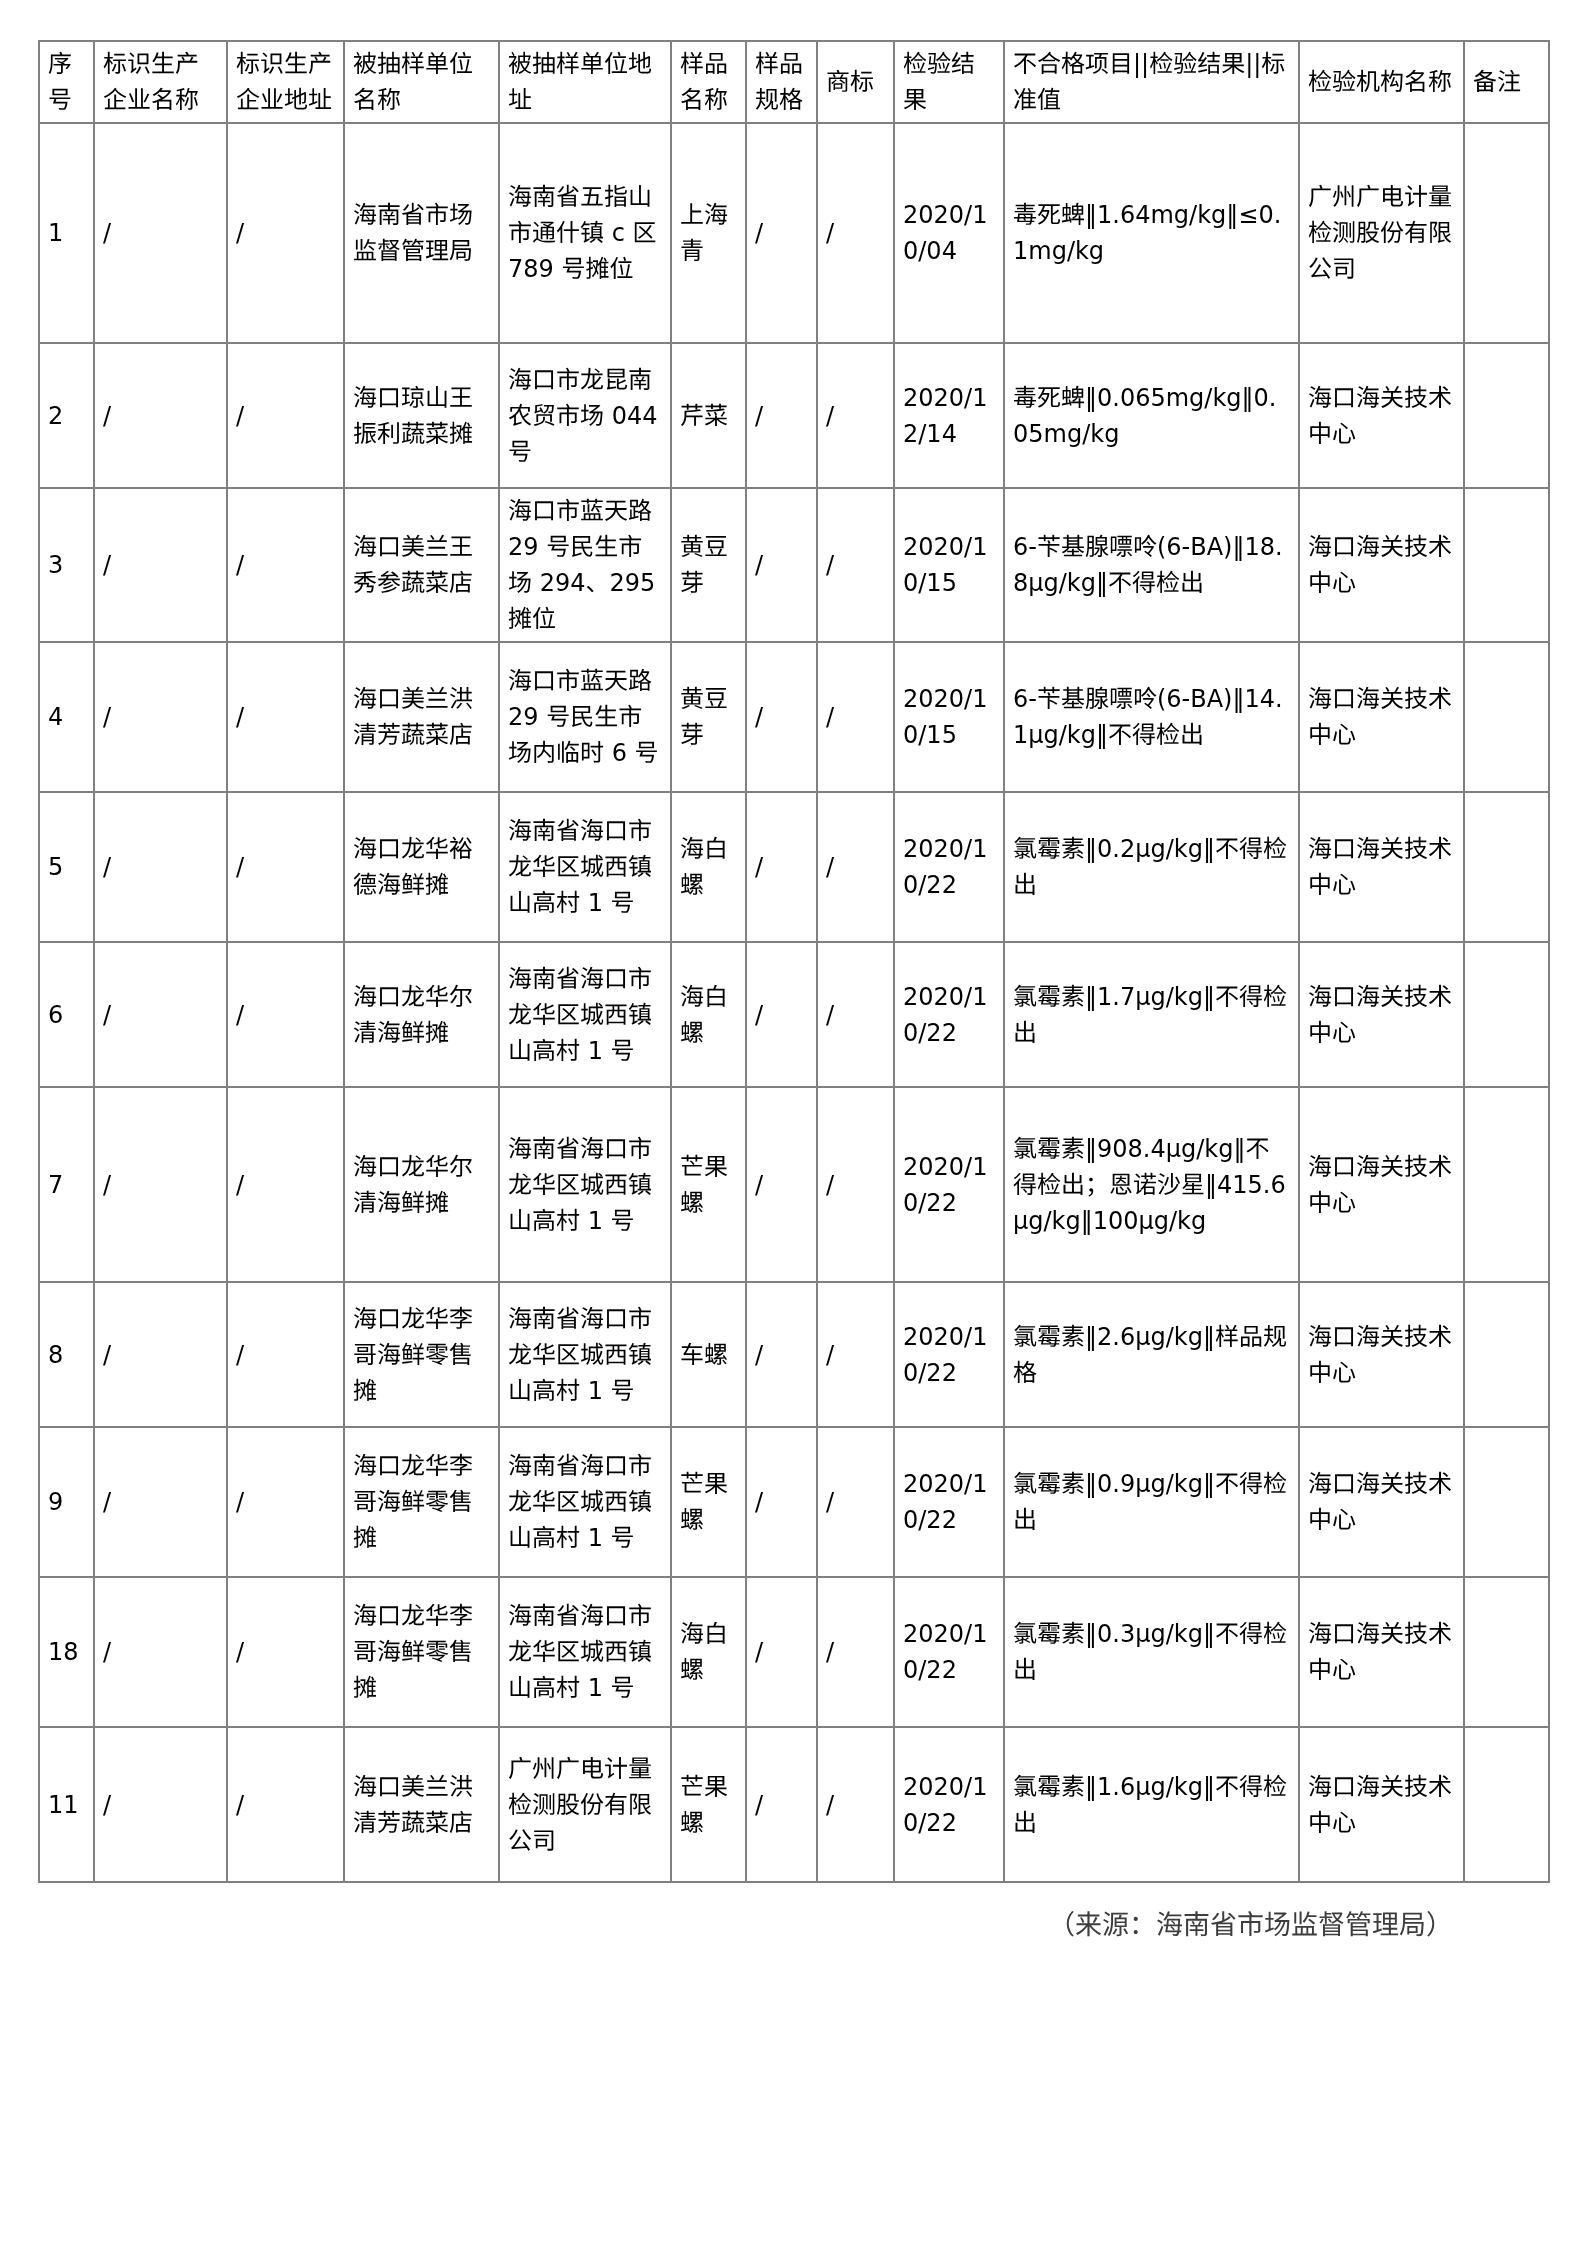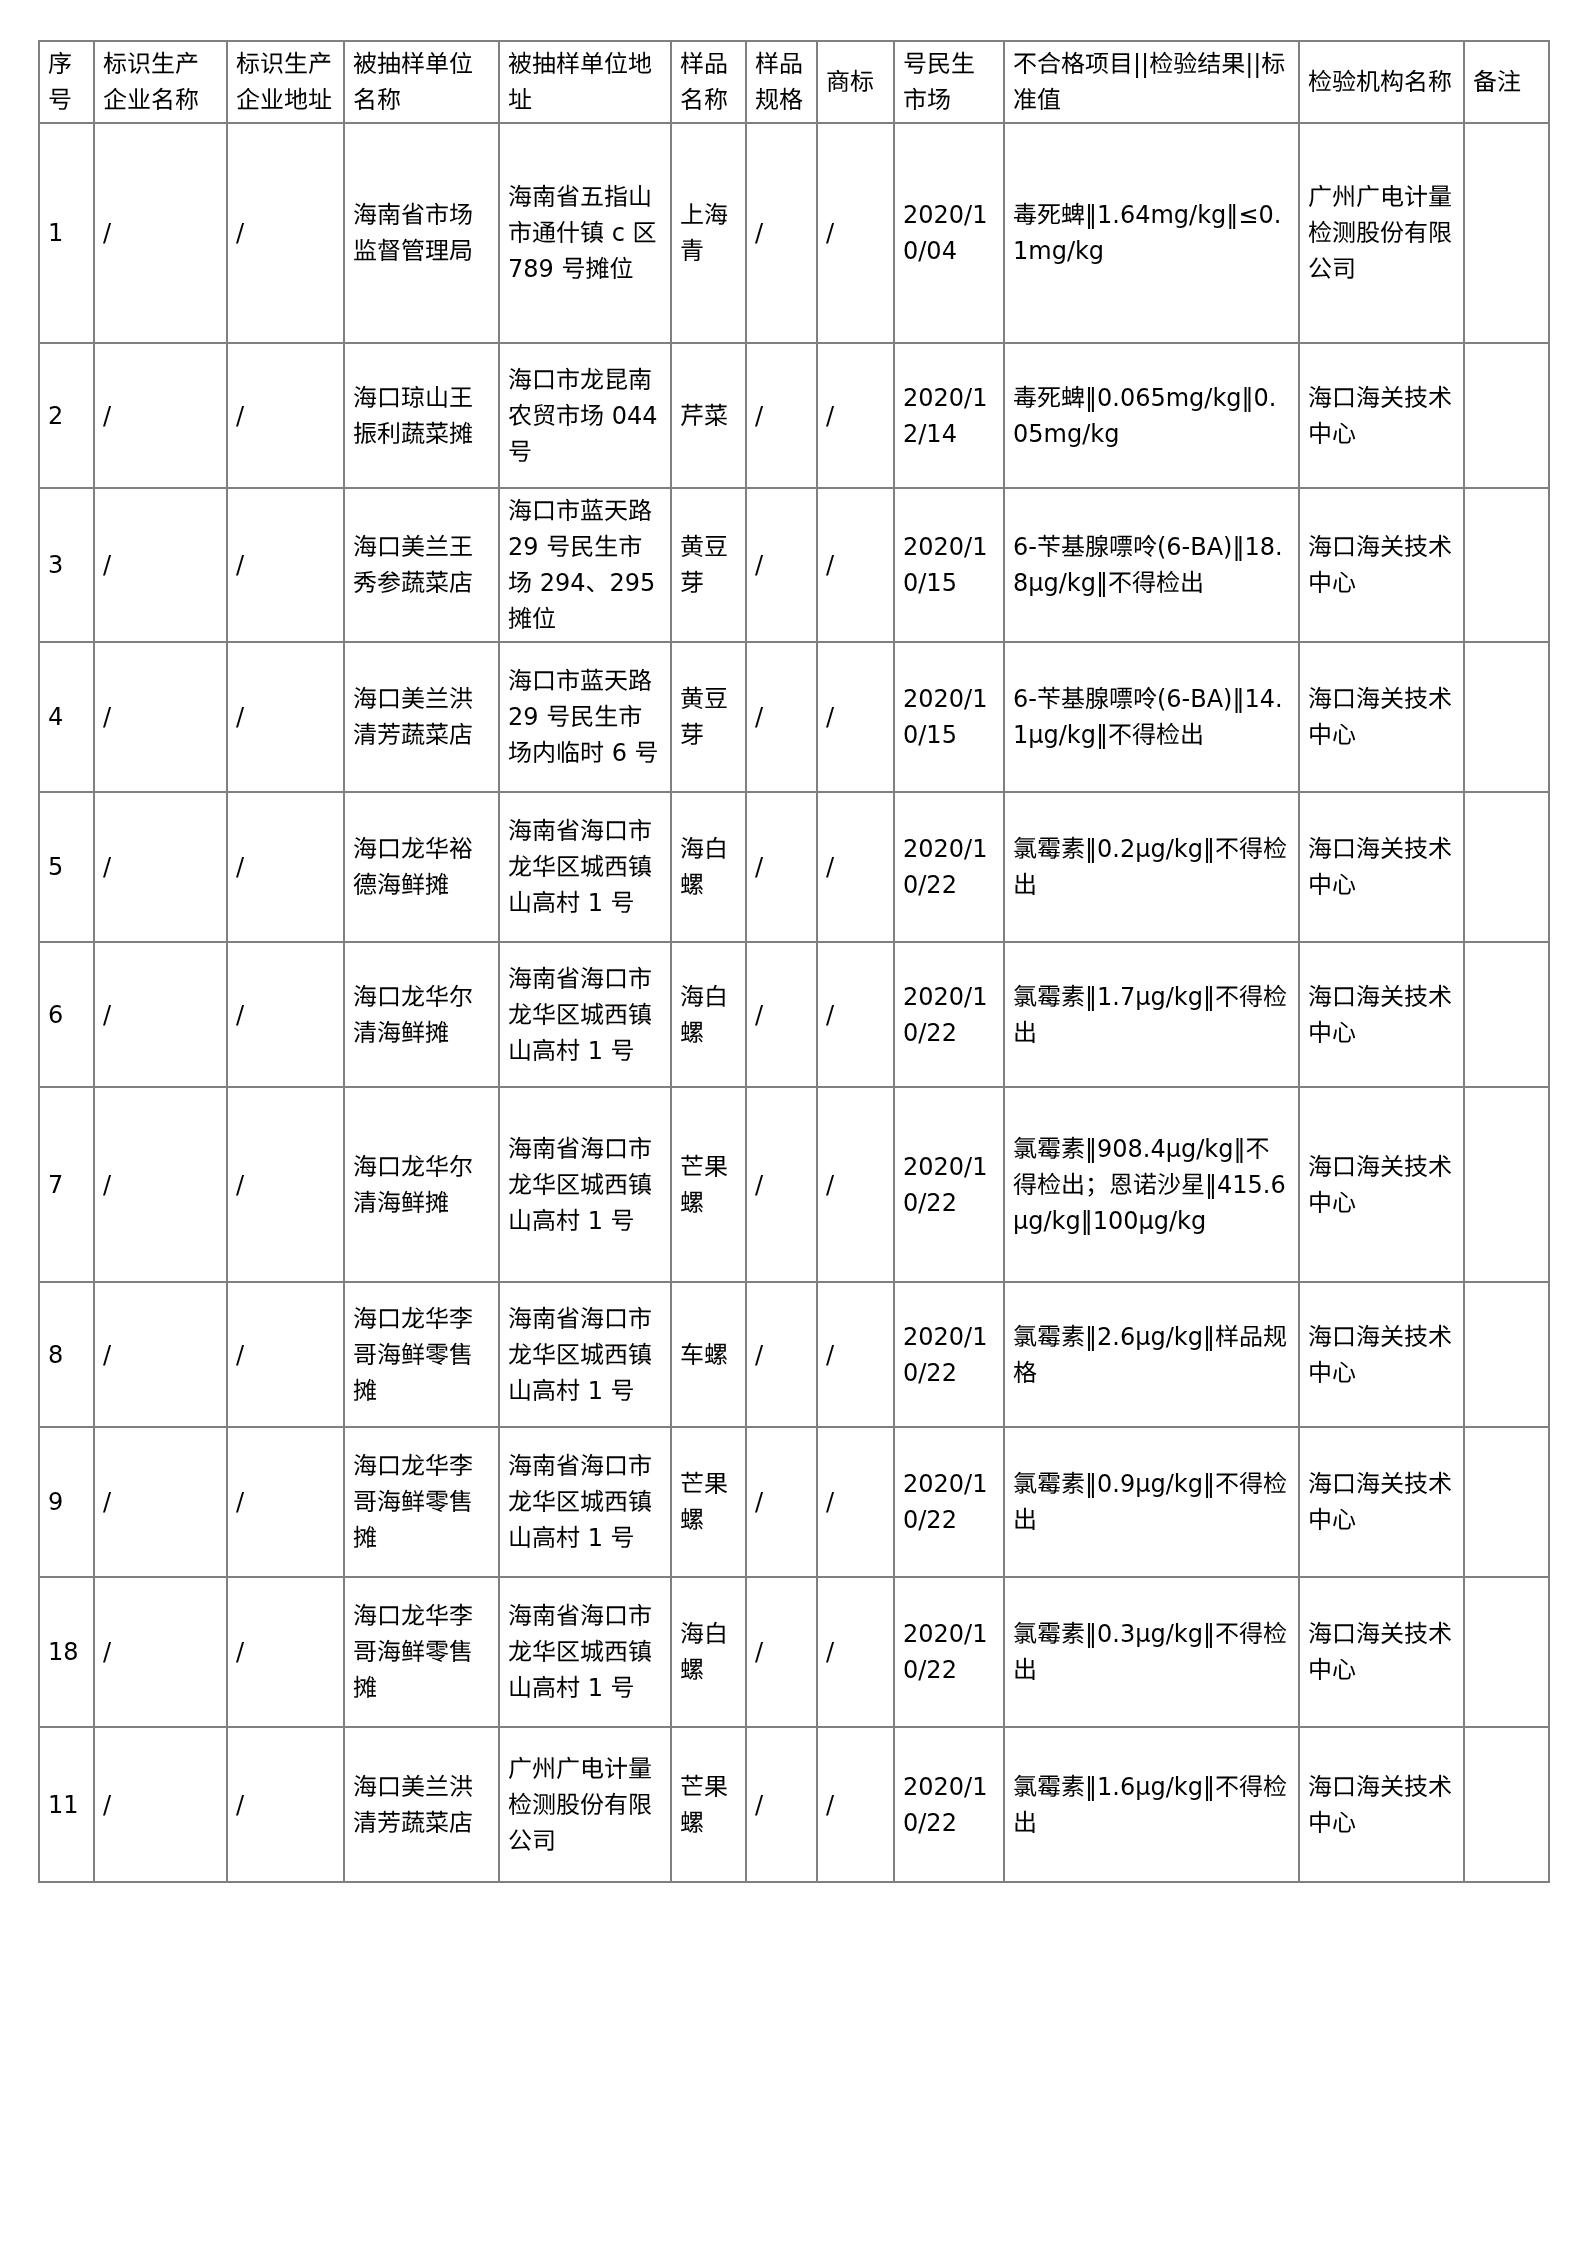--- a/index.html
+++ b/index.html
@@ -66,21 +66,21 @@
     <thead>
       <tr id="header-row" style="height: 80px;">
           <th>序号</th>
           <th>标识生产企业名称</th>
           <th>标识生产企业地址</th>
           <th>被抽样单位名称</th>
           <th>被抽样单位地址</th>
           <th>样品名称</th>
           <th>样品规格</th>
           <th>商标</th>
-          <th>号民生市场</th>
+          <th>检验结果</th>
           <th>不合格项目||检验结果||标准值</th>
           <th>检验机构名称</th>
           <th>备注</th>
         </tr>
     </thead>
     <tbody id="table-body">
         <tr style="height: 220px;">
           <td>1</td>
           <td>/</td>
           <td>/</td>
@@ -229,13 +229,14 @@
           <td>芒果螺</td>
           <td>/</td>
           <td>/</td>
           <td>2020/10/22</td>
           <td>氯霉素‖1.6μg/kg‖不得检出</td>
           <td>海口海关技术中心</td>
           <td></td>
         </tr>
       </tbody>
   </table>
+  <div class="source-note">（来源：海南省市场监督管理局）</div>
 </div>
 
 </body></html>

